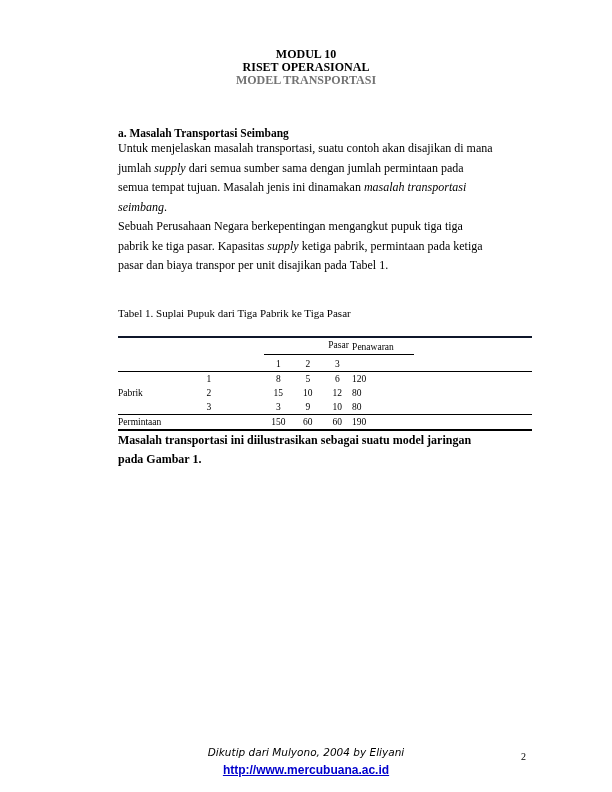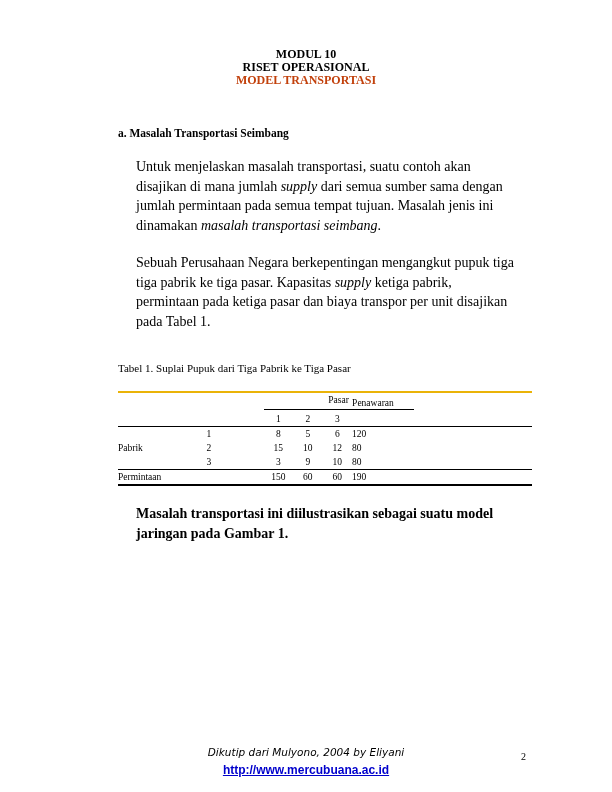--- a/index.html
+++ b/index.html
@@ -6,43 +6,43 @@
   .page {
     width:612px; height:792px; margin:0 auto; background:#ffffff;
     position:relative; font-family:"Liberation Serif", serif; color:#000;
     overflow:hidden; box-sizing:border-box;
   }
   
   .doc-header {
     padding-top:48px; text-align:center; font-weight:bold;
     font-size:12px; line-height:13px;
   }
-  .doc-header .red { color:#c2410c; }
+  .doc-header .red { color:#737373; }
 
   
   .content { margin-left:118px; margin-right:80px; }
   .section-heading {
     margin-top:40px; font-weight:bold; font-size:11.5px; width:378px;
   }
   p.body-text {
-    font-size:14px; line-height:19.5px; width:378px; margin:18px;
+    font-size:12px; line-height:19.5px; width:378px; margin:0;
   }
   .para1 { margin-top:23px; }
   .para2 { margin-top:24px; }
   .para3 { margin-top:45px;font-weight:bold; }
   .italic { font-style:italic; }
 
   .table-caption {
     margin-top:31px; font-size:11px; width:378px;
   }
 
   
   table.data-table {
     margin-top:17px; border-collapse:collapse; width:414px;
-    border-top:2px solid #eab308; border-bottom:2px solid #000;
+    border-top:2px solid #0f172a; border-bottom:2px solid #000;
     font-size:9.5px; table-layout:fixed;
   }
   table.data-table td { padding:2px 0; vertical-align:middle; }
   .col-label  { width:62px; text-align:left; }
   .col-num    { width:40px; text-align:left; padding-left:6px; }
   .col-val    { width:62px; text-align:center; }
   .col-supply { width:126px; text-align:left; }
   .hdr-row td { padding-top:6px; }
   .pasar-cell .pasar-inner {
     width:150px; margin:0 auto; text-align:center;

